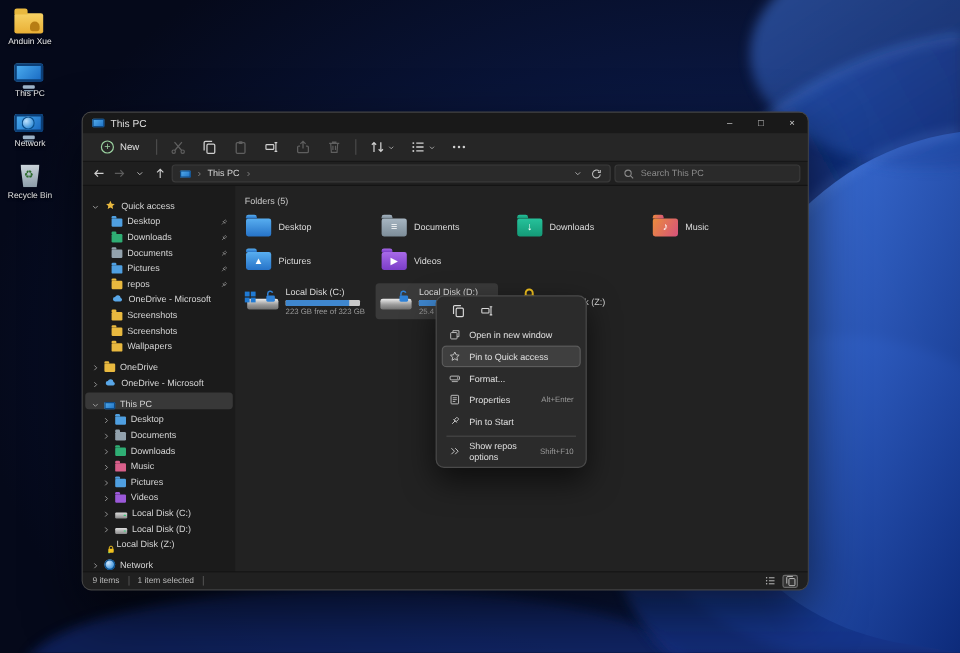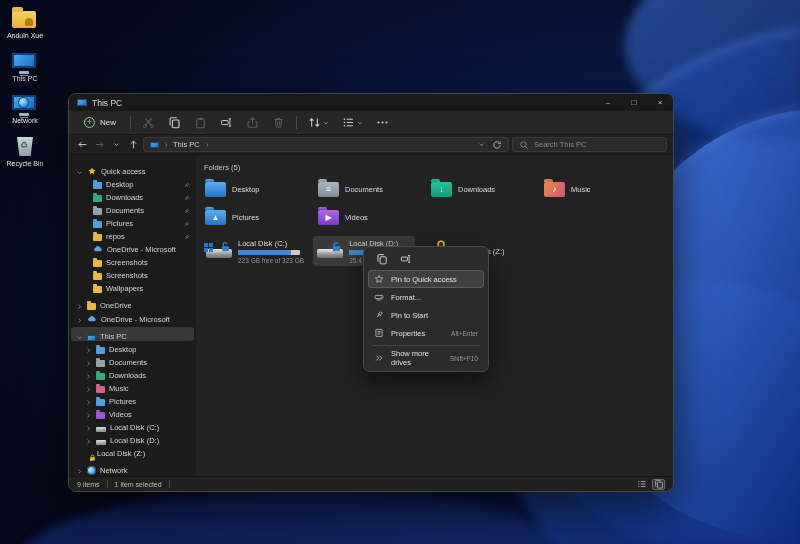--- a/index.html
+++ b/index.html
@@ -717,20 +717,29 @@
 
 <div class="ctxmenu">
   <div class="cm-iconrow">
     <svg class="i12">
         <use href="#copy"></use>
       </svg>
     <svg class="i12">
         <use href="#rename"></use>
       </svg>
   </div>
+  <div class="cm-item">
+    <span class="cmi">
+        <svg class="i10">
+          <use href="#new-window"></use>
+        </svg>
+      </span>
+    <span>Open in new window</span>
+    <span class="sc"></span>
+  </div>
   <div class="cm-item hl">
     <span class="cmi">
         <svg class="i10">
           <use href="#star"></use>
         </svg>
       </span>
     <span>Pin to Quick access</span>
     <span class="sc"></span>
   </div>
   <div class="cm-item">
@@ -738,38 +747,38 @@
         <svg class="i10">
           <use href="#format"></use>
         </svg>
       </span>
     <span>Format...</span>
     <span class="sc"></span>
   </div>
   <div class="cm-item">
     <span class="cmi">
         <svg class="i10">
+          <use href="#properties"></use>
+        </svg>
+      </span>
+    <span>Properties</span>
+    <span class="sc">Alt+Enter</span>
+  </div>
+  <div class="cm-item">
+    <span class="cmi">
+        <svg class="i10">
           <use href="#pin"></use>
         </svg>
       </span>
     <span>Pin to Start</span>
     <span class="sc"></span>
-  </div>
-  <div class="cm-item">
-    <span class="cmi">
-        <svg class="i10">
-          <use href="#properties"></use>
-        </svg>
-      </span>
-    <span>Properties</span>
-    <span class="sc">Alt+Enter</span>
   </div>
   <div class="cm-sep"></div>
   <div class="cm-item">
     <span class="cmi">
         <svg class="i10">
           <use href="#show-more"></use>
         </svg>
       </span>
-    <span>Show more drives</span>
+    <span>Show repos options</span>
     <span class="sc">Shift+F10</span>
   </div>
 </div>
 
 </body></html>

